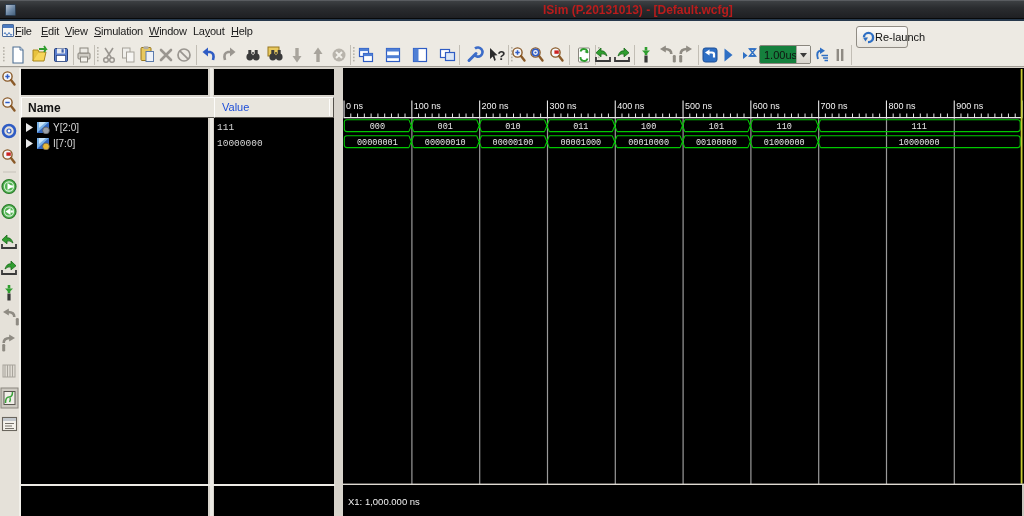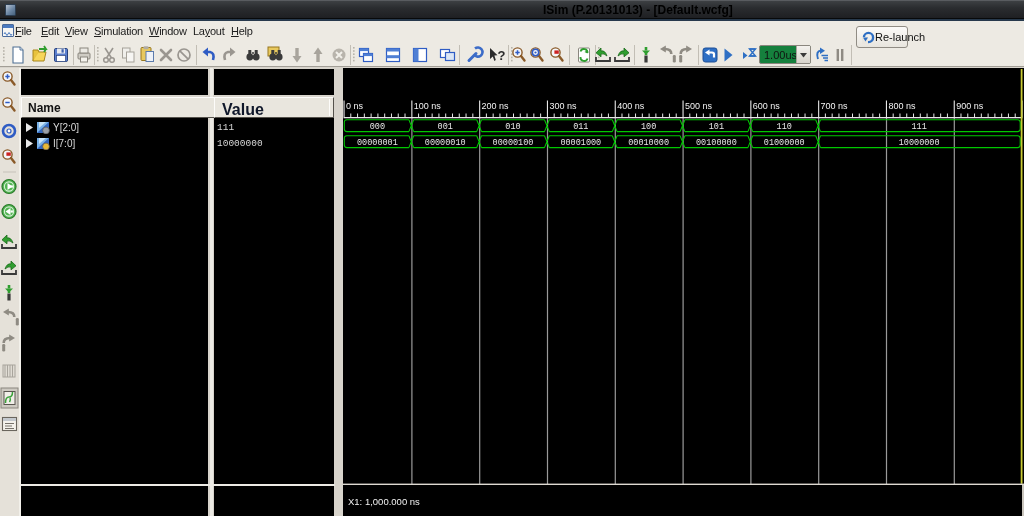--- a/index.html
+++ b/index.html
@@ -6,21 +6,21 @@
          font-family:"Liberation Sans", sans-serif; background:#d8d4cc; }
   .abs { position:absolute; }
 </style></head>
 <body>
 <div id="win">
 
 <div class="abs" style="left:0;top:0;width:1024px;height:21px;background:linear-gradient(#3d4043,#2a2c2f 35%,#212225 75%,#1b1c1e);border-top:1px solid #595c60;box-sizing:border-box"></div>
 <div class="abs" style="left:0;top:18px;width:1024px;height:1px;background:#08090a"></div>
 <div class="abs" style="left:0;top:19px;width:1024px;height:2px;background:#27394c"></div>
 <div class="abs" style="left:5px;top:4px;width:11px;height:12px;background:linear-gradient(135deg,#b9c4d2,#6b86a4 55%,#47617c);border:1px solid #2c3e52;border-radius:1px;box-sizing:border-box"></div>
-<div class="abs" style="left:543px;top:3px;width:184px;text-align:left;font-size:12px;font-weight:bold;color:#000000;white-space:nowrap">ISim (P.20131013) - [Default.wcfg]</div>
+<div class="abs" style="left:543px;top:3px;width:184px;text-align:left;font-size:12px;font-weight:bold;color:#b91c1c;white-space:nowrap">ISim (P.20131013) - [Default.wcfg]</div>
 
 <div class="abs" style="left:0;top:21px;width:1024px;height:20px;background:#edeae3"></div>
 <div class="abs" style="left:2px;top:24px;width:12px;height:13px;background:#f6f6f4;border:1px solid #4a6a9a;border-radius:1px;box-sizing:border-box">
   <div class="abs" style="left:0;top:0;width:10px;height:3px;background:#4a7ac0"></div>
   <svg width="10" height="8" style="position:absolute;left:0;top:4px">
         <path d="M 1 5 Q 2 2 3 5 Q 4 8 5 5 Q 6 2 7 5 Q 8 8 9 5" fill="none" stroke="#4a7ac0" stroke-width="1"></path>
       </svg>
 </div>
 <div class="abs" style="left:0;top:25px;width:892px;height:16px;font-size:11px;letter-spacing:-0.25px;color:#202020">
   <span class="abs" style="left:15px"><u>F</u>ile</span>
@@ -236,21 +236,21 @@
 <div class="abs" style="left:210px;top:68px;width:3px;height:448px;background:#eceae4"></div>
 
 <div class="abs" style="left:21px;top:69px;width:187px;height:26px;background:#000"></div>
 <div class="abs" style="left:214px;top:69px;width:120px;height:26px;background:#000"></div>
 
 <div class="abs" style="left:21px;top:97px;width:206px;height:21px;background:#e9e6de;border:1px solid #55524c;border-left-color:#fdfcfa;border-top-color:#fdfcfa;box-sizing:border-box">
   <span class="abs" style="left:6px;top:3px;font-size:12px;font-weight:bold;color:#111">Name</span>
   <div class="abs" style="right:3px;top:1px;width:1px;height:17px;background:#fdfcfa"></div>
 </div>
 <div class="abs" style="left:214px;top:97px;width:120px;height:21px;background:#e9e6de;border:1px solid #55524c;border-left-color:#fdfcfa;border-top-color:#fdfcfa;box-sizing:border-box">
-  <span class="abs" style="left:7px;top:3px;font-size:16px;font-weight:bold;color:#0f172a">Value</span>
+  <span class="abs" style="left:7px;top:3px;font-size:11px;font-weight:normal;color:#1d4ed8">Value</span>
   <div class="abs" style="right:3px;top:1px;width:1px;height:17px;background:#fdfcfa"></div>
 </div>
 
 <div class="abs" style="left:21px;top:118px;width:187px;height:366px;background:#000"></div>
 <div class="abs" style="left:214px;top:118px;width:120px;height:366px;background:#000"></div>
 
 <svg width="10" height="11" style="position:absolute;left:25px;top:122px">
       <path d="M 1 1 L 8 5.5 L 1 10 Z" fill="#e8e8e8"></path>
     </svg>
 <div class="abs" style="left:37px;top:122px;width:12px;height:11px">

